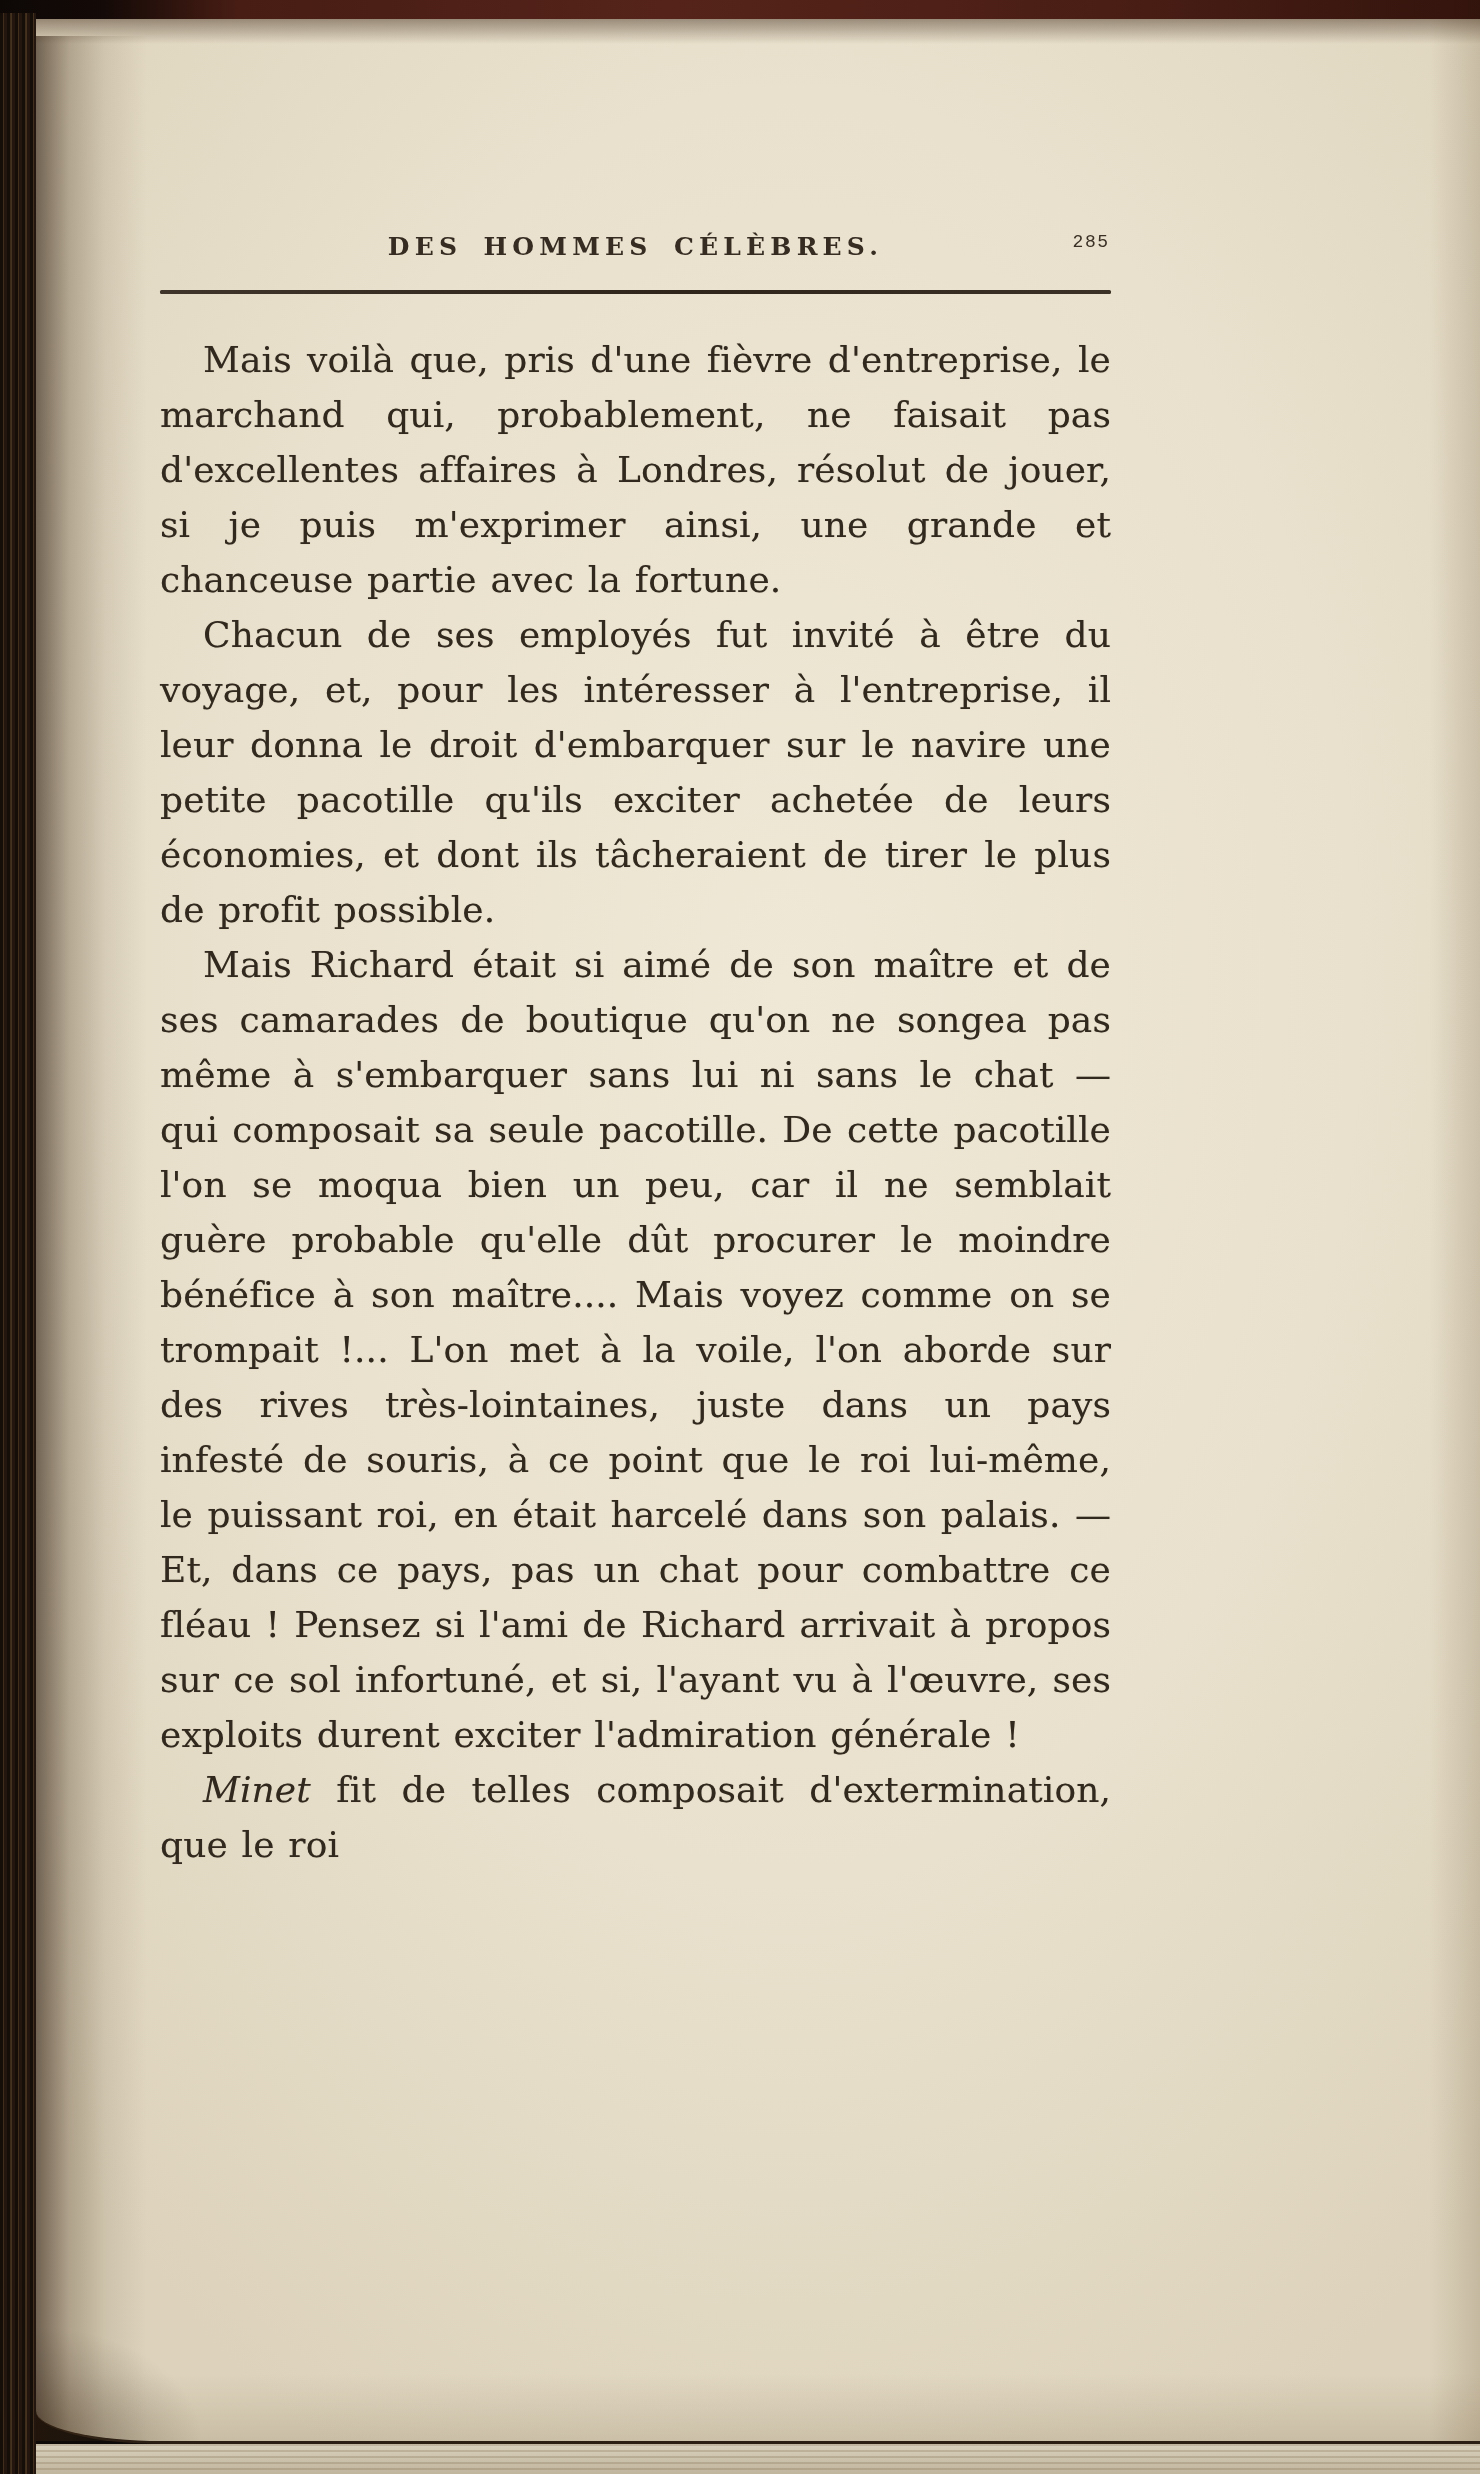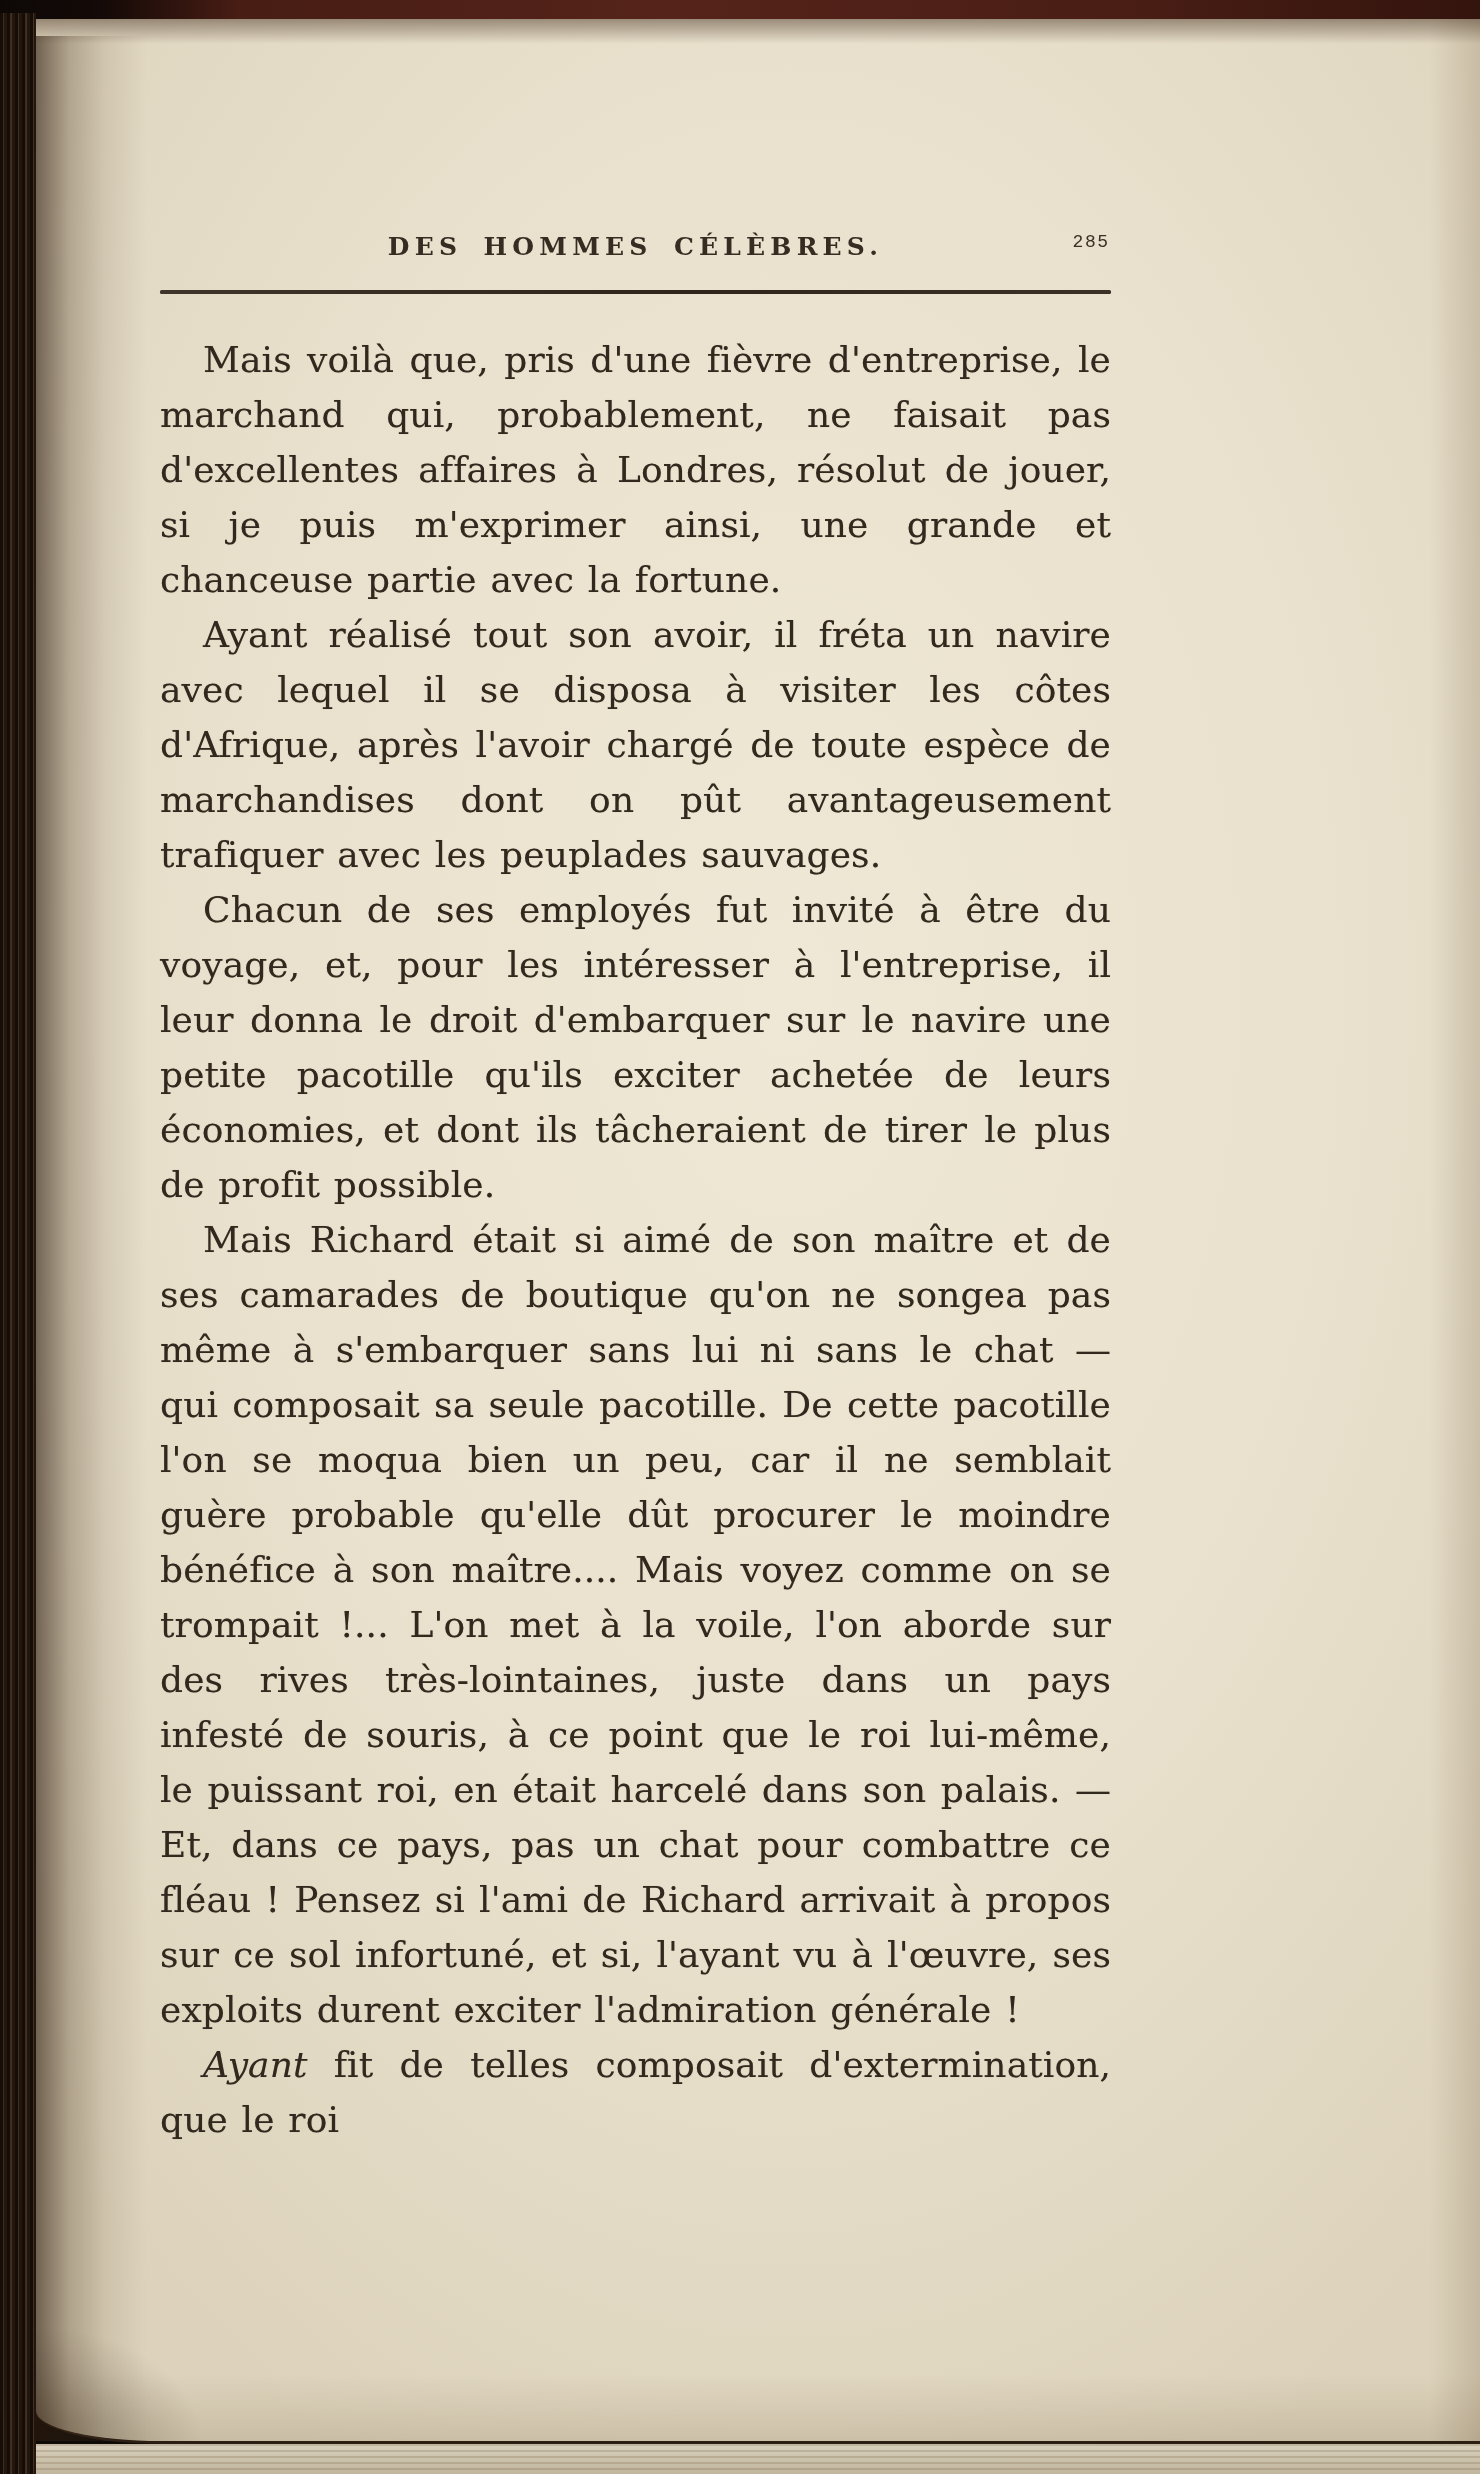--- a/index.html
+++ b/index.html
@@ -162,23 +162,22 @@
 
       <div class="header-row">
         <span class="running-title">DES HOMMES CÉLÈBRES.</span>
         <span class="page-number">285</span>
       </div>
 
       <div class="header-rule"></div>
 
       <div class="page-body">
         <p>Mais voilà que, pris d'une fièvre d'entreprise, le marchand qui, probablement, ne faisait pas d'excellentes affaires à Londres, résolut de jouer, si je puis m'exprimer ainsi, une grande et chanceuse partie avec la fortune.</p>
-        <p>Ayant réalisé tout son avoir, il fréta un navire avec lequel il se disposa à visiter les côtes d'Afrique, après l'avoir chargé de toute espèce de marchandises dont on pût avantageusement trafiquer avec les peuplades sauvages.</p>
         <p>Chacun de ses employés fut invité à être du voyage, et, pour les intéresser à l'entreprise, il leur donna le droit d'embarquer sur le navire une petite pacotille qu'ils exciter achetée de leurs économies, et dont ils tâcheraient de tirer le plus de profit possible.</p>
         <p>Mais Richard était si aimé de son maître et de ses camarades de boutique qu'on ne songea pas même à s'embarquer sans lui ni sans le chat — qui composait sa seule pacotille. De cette pacotille l'on se moqua bien un peu, car il ne semblait guère probable qu'elle dût procurer le moindre bénéfice à son maître.... Mais voyez comme on se trompait !... L'on met à la voile, l'on aborde sur des rives très-lointaines, juste dans un pays infesté de souris, à ce point que le roi lui-même, le puissant roi, en était harcelé dans son palais. — Et, dans ce pays, pas un chat pour combattre ce fléau ! Pensez si l'ami de Richard arrivait à propos sur ce sol infortuné, et si, l'ayant vu à l'œuvre, ses exploits durent exciter l'admiration générale !</p>
-        <p><em>Ayant</em><span> fit de telles composait d'extermination, que le roi</span></p>
+        <p><em>Minet</em><span> fit de telles composait d'extermination, que le roi</span></p>
       </div>
 
     </div>
   </div>
 
 </div>
 
 
 </body></html>

